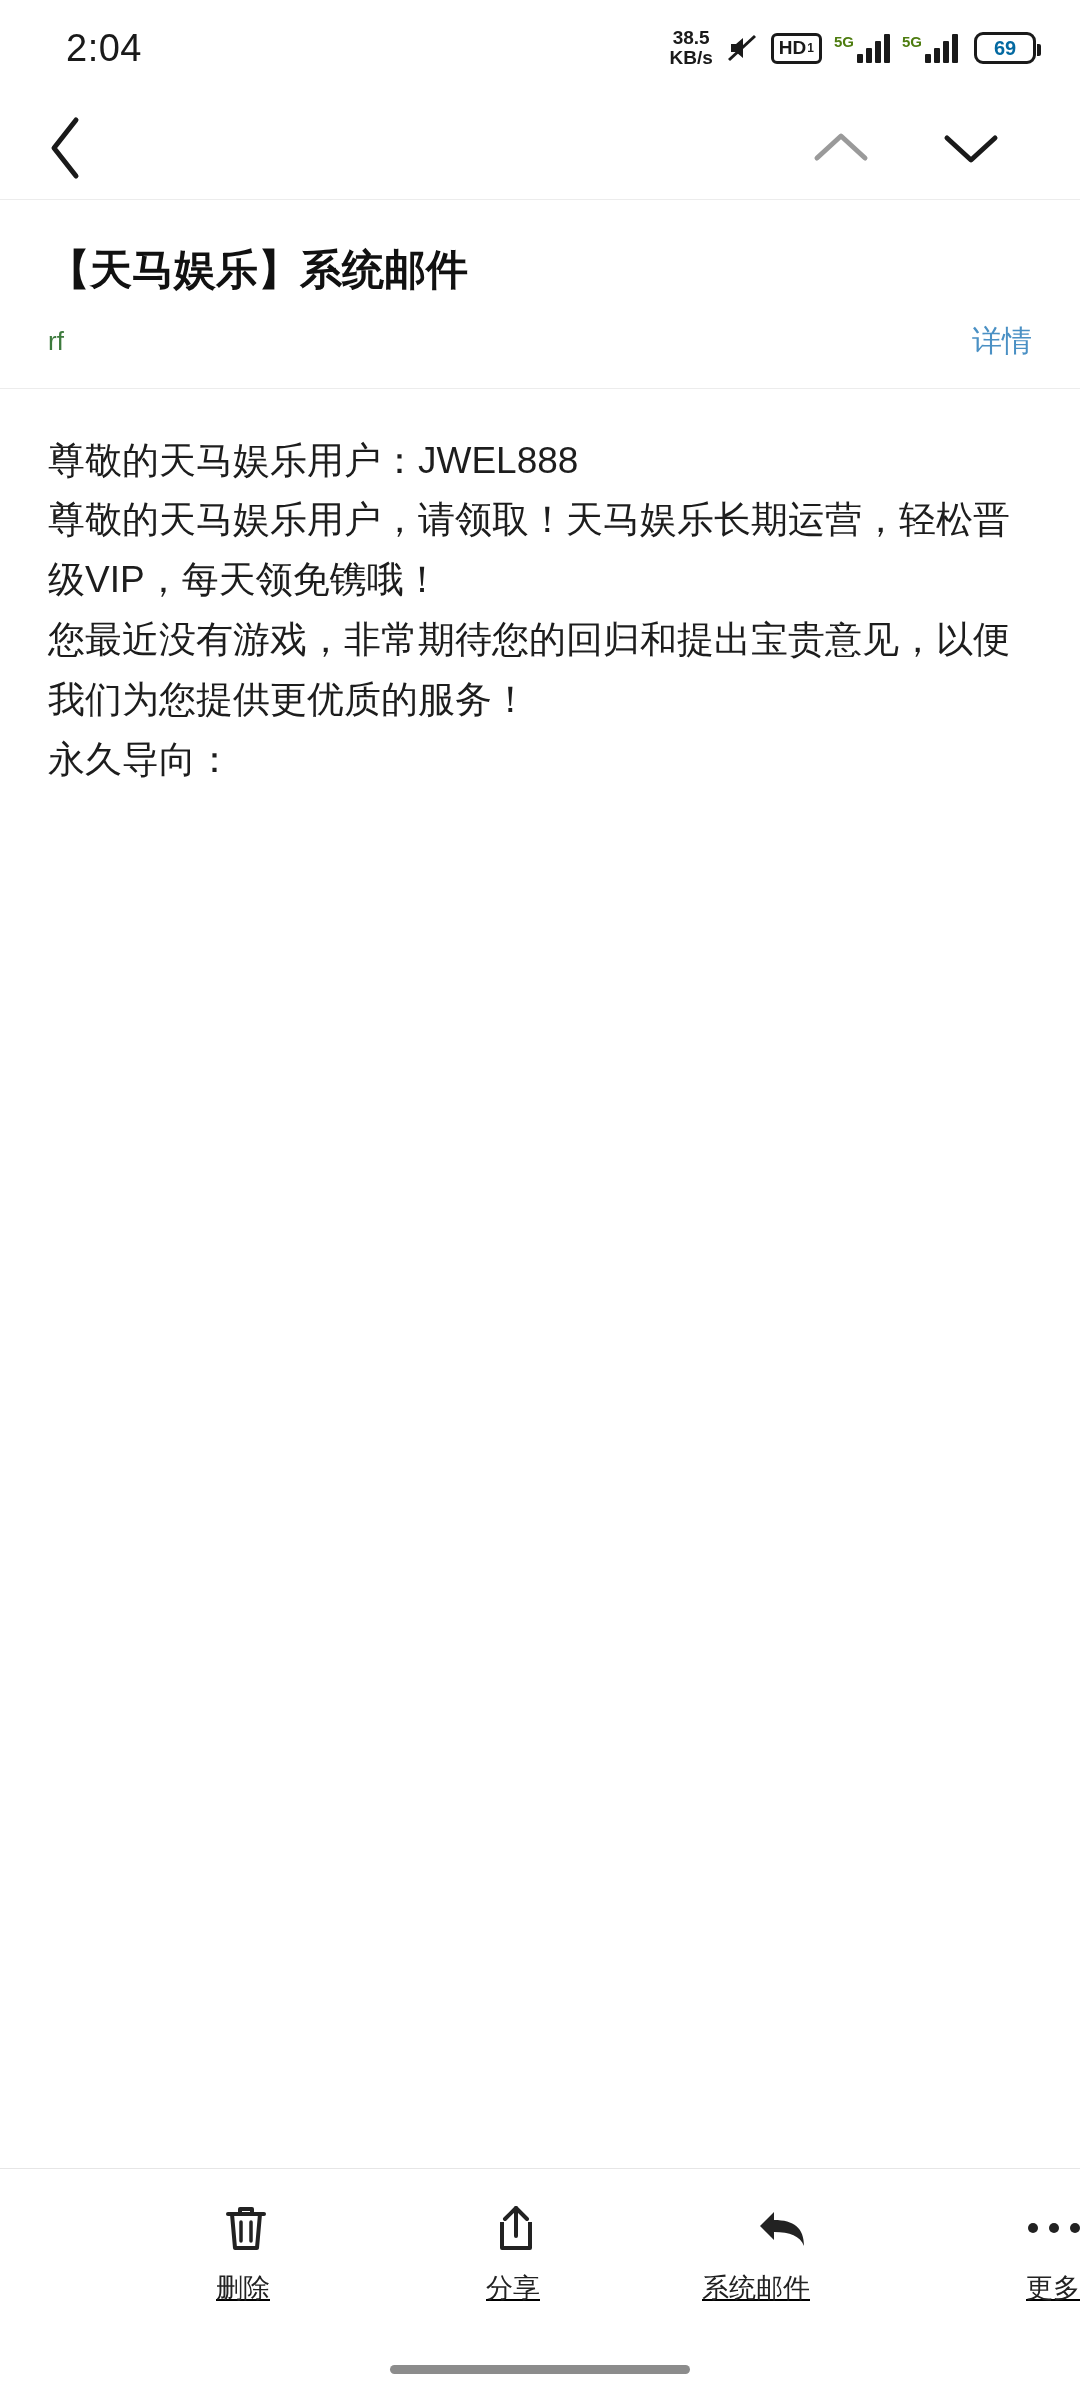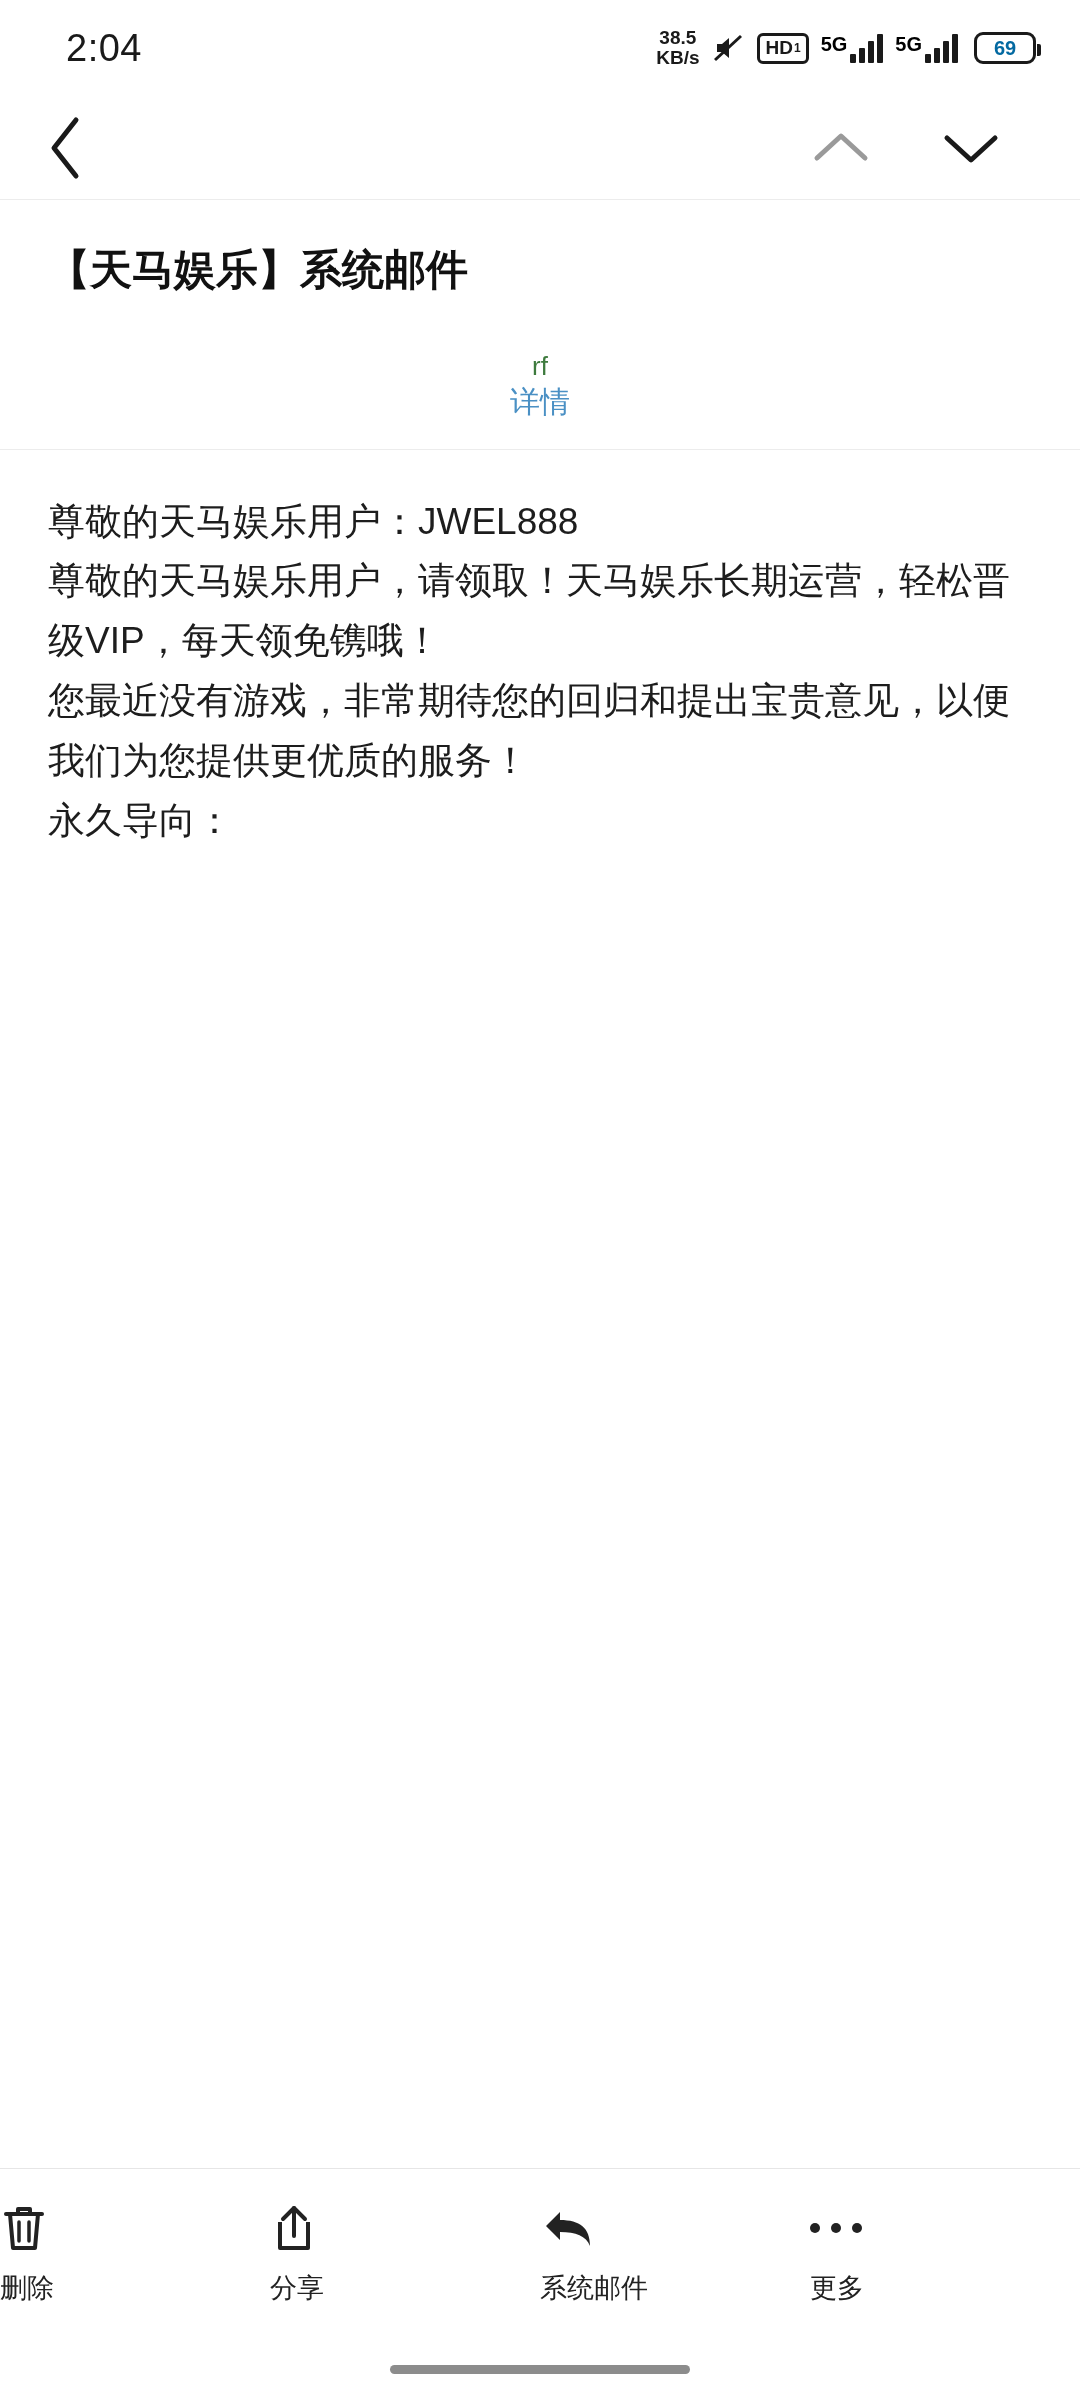--- a/index.html
+++ b/index.html
@@ -62,23 +62,23 @@
     gap: 1px;
   }
   .hd-badge sub { font-size: 12px; vertical-align: sub; }
   .sig-group {
     display: flex;
     align-items: flex-end;
     gap: 3px;
     position: relative;
   }
   .sig-label {
-    font-size: 20px;
+    font-size: 15px;
     font-weight: bold;
-    color: #000000;
+    color: #4d7c0f;
     align-self: flex-start;
     margin-bottom: -2px;
   }
   .bars { display: flex; align-items: flex-end; gap: 3px; height: 30px; }
   .bars i { display: block; width: 6px; background: #1a1a1a; border-radius: 1px; }
   .bars i:nth-child(1) { height: 9px; }
   .bars i:nth-child(2) { height: 15px; }
   .bars i:nth-child(3) { height: 22px; }
   .bars i:nth-child(4) { height: 29px; }
   .battery {
@@ -126,25 +126,24 @@
     padding: 44px 48px 26px 48px;
     border-bottom: 1px solid #ececec;
   }
   .mail-subject {
     font-size: 42px;
     color: #111111;
     font-weight: 700;
     line-height: 1.25;
   }
   .mail-meta {
-    margin-top: 54px;
+    margin-top: 24px;
     display: flex;
     align-items: center;
     justify-content: space-between;
-    flex-direction: column;
   }
   .mail-sender {
     font-size: 26px;
     color: #3d7a3d;
   }
   .mail-detail-link {
     font-size: 30px;
     color: #4a90c4;
   }
 
@@ -165,23 +164,24 @@
     flex: 0 0 170px;
     height: 170px;
     border-top: 1px solid #e6e6e6;
     display: flex;
     align-items: center;
   }
   .tb-item {
     flex: 1 1 0;
     display: flex;
     flex-direction: column;
-    align-items: flex-start;
+    align-items: flex-end;
     justify-content: center;
     gap: 16px;
+    text-decoration: underline;
   }
   .tb-icon { height: 52px; display: flex; align-items: center; justify-content: center; }
   .tb-label { font-size: 27px; color: #222222; }
   .dots { display: flex; gap: 11px; align-items: center; height: 52px; }
   .dots i { width: 10px; height: 10px; border-radius: 50%; background: #222; display: block; }
 
   
   .gesture-area {
     flex: 0 0 62px;
     display: flex;

